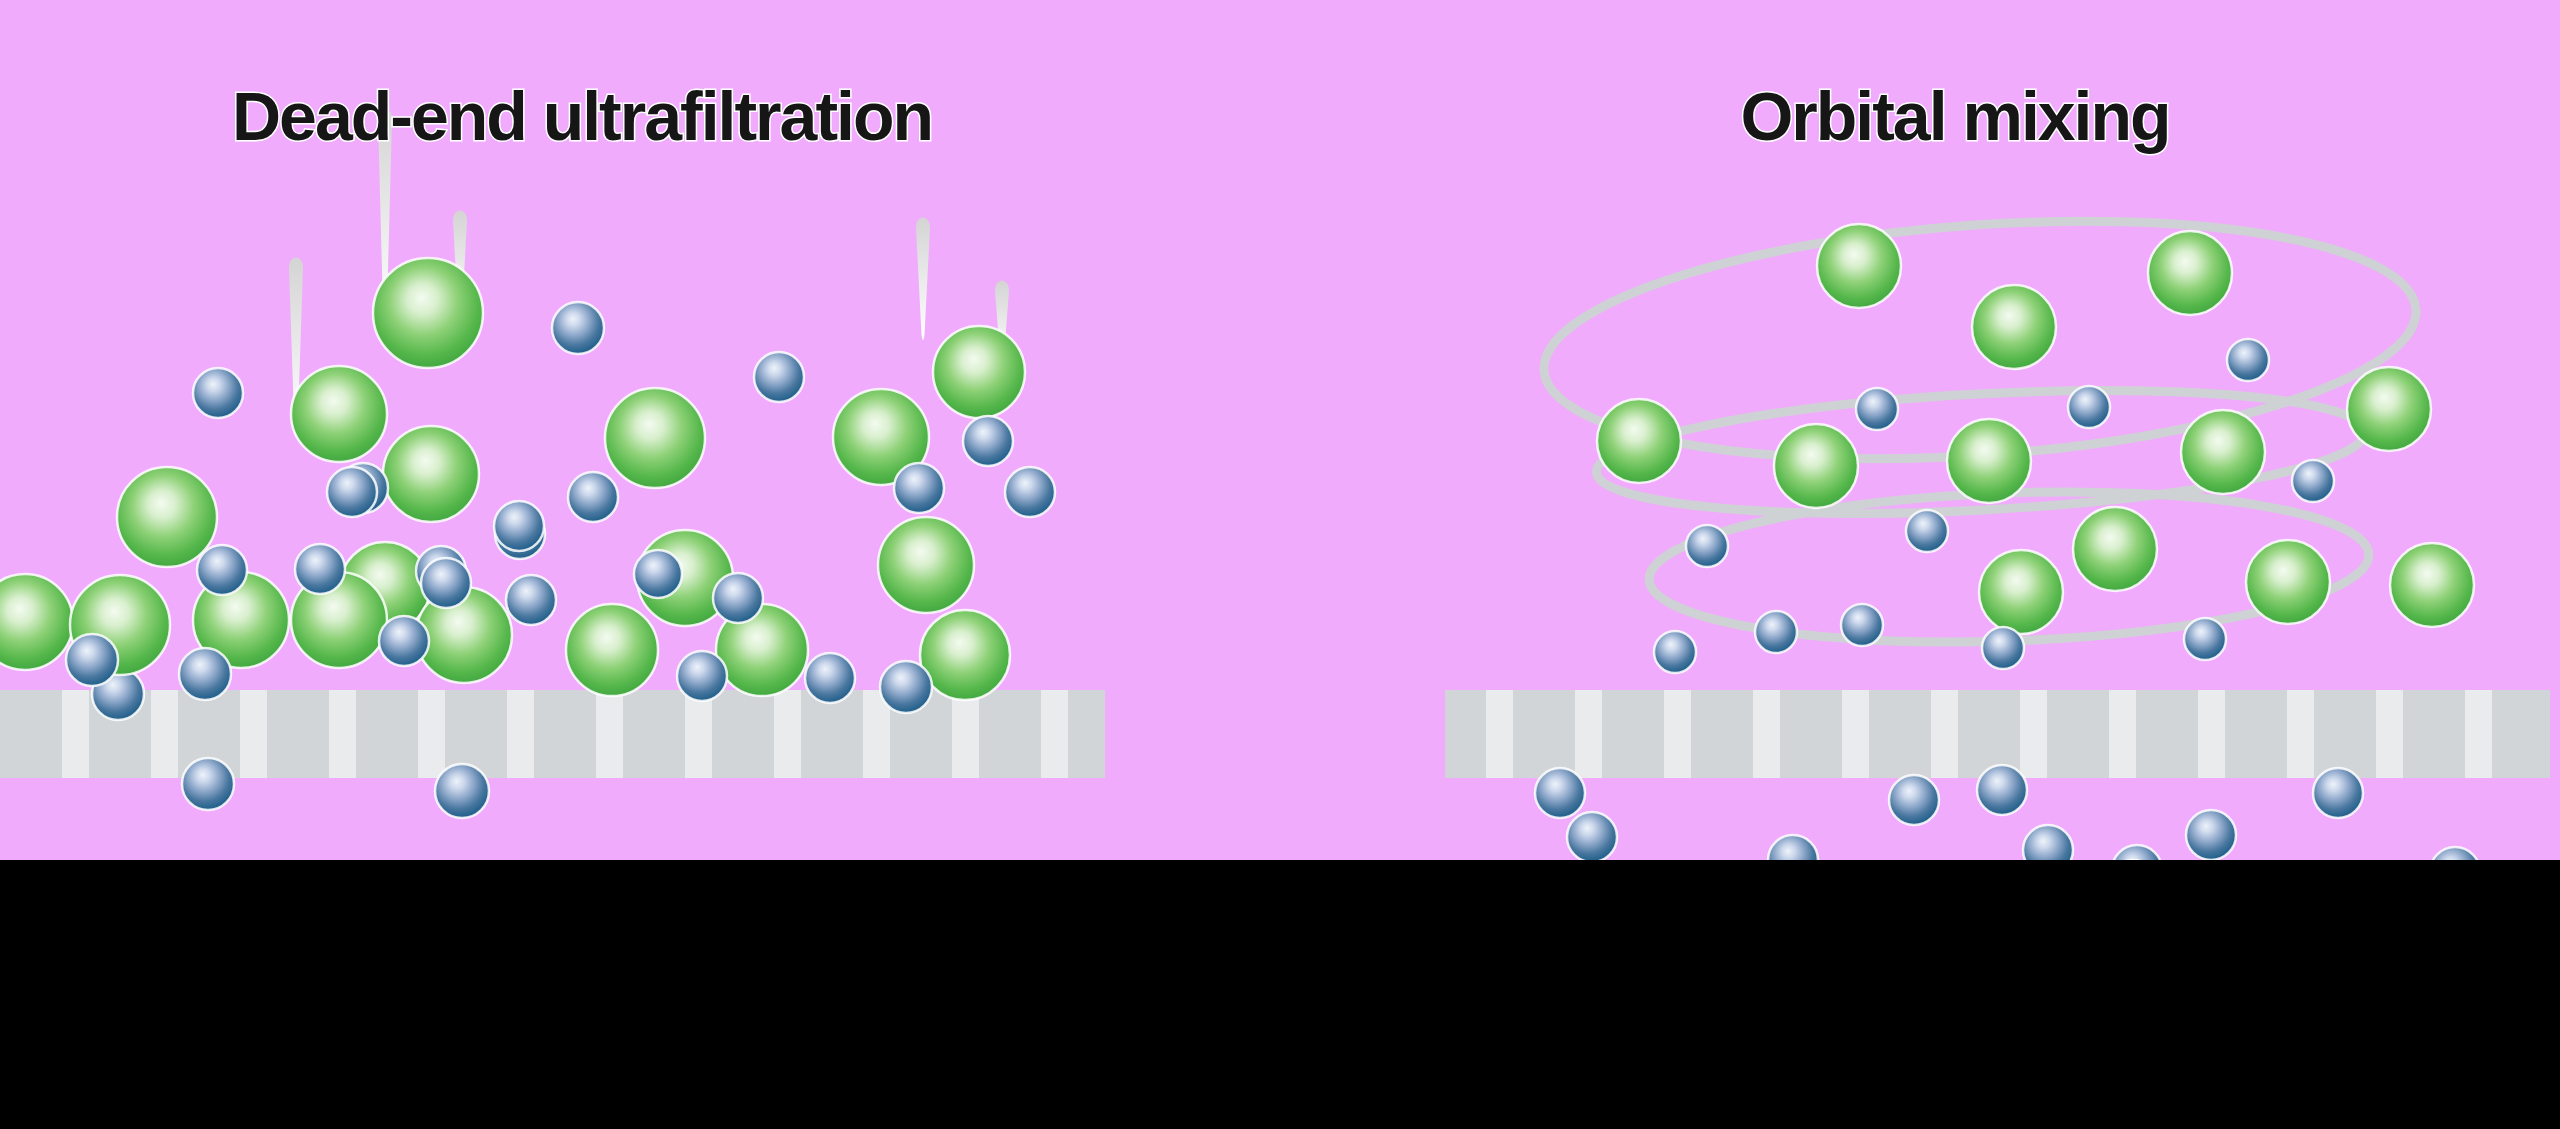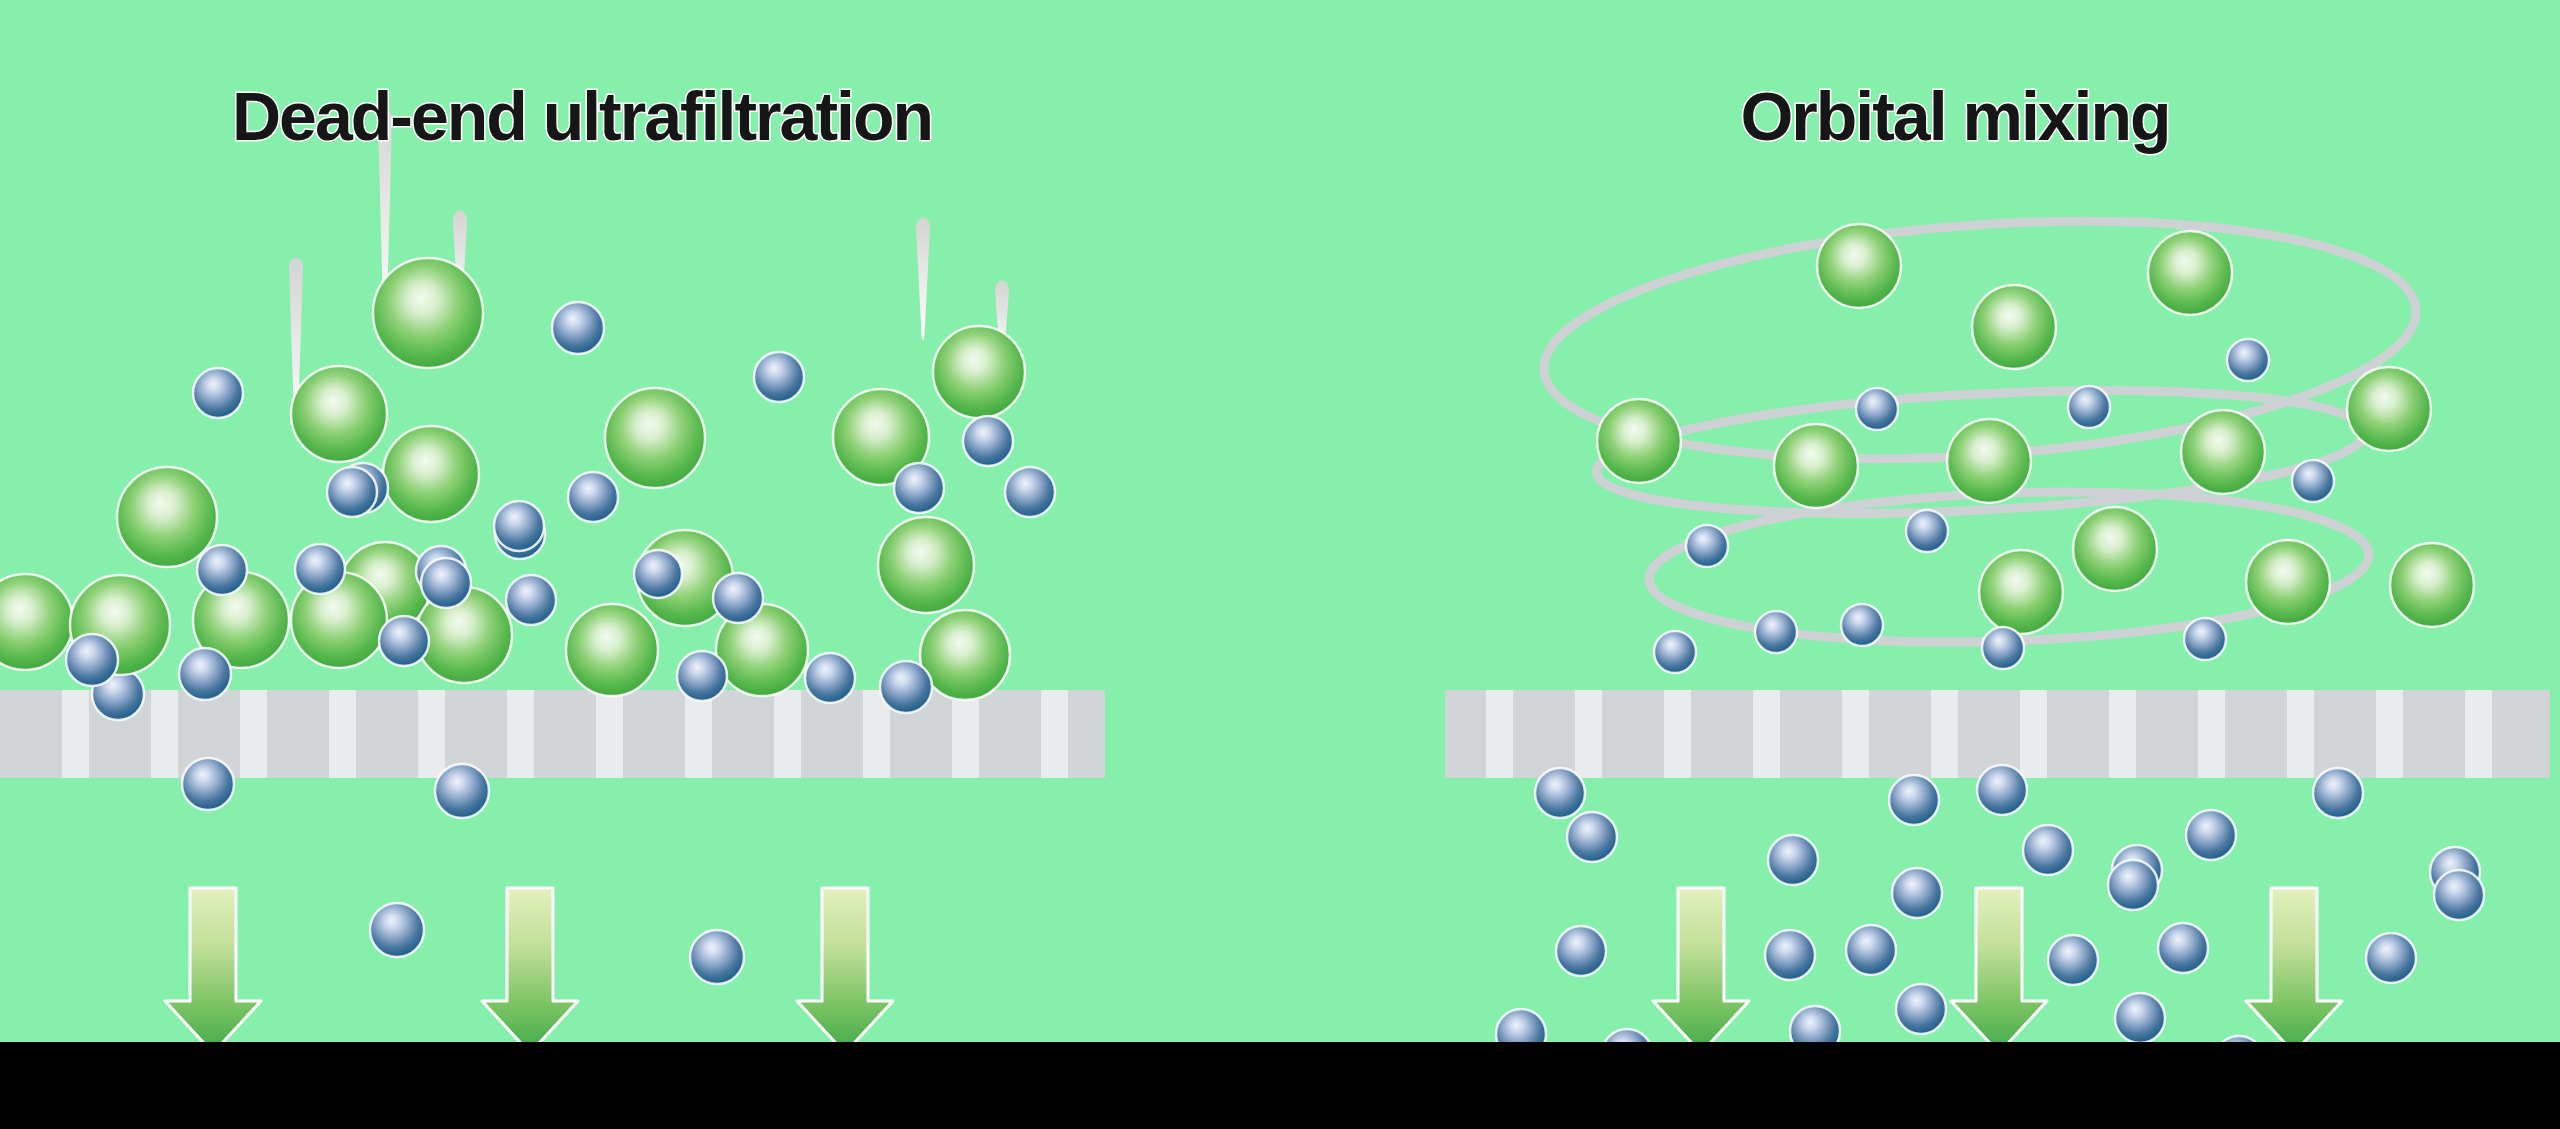--- a/index.html
+++ b/index.html
@@ -1,16 +1,16 @@
 <!DOCTYPE html>
 <html><head>
 <meta charset="utf-8">
 <style>
   html,body{margin:0;padding:0;background:#000;}
-  .canvas{position:relative;width:2560px;height:1042px;background:#86efac;overflow:hidden;
+  .canvas{position:relative;width:2560px;height:860px;background:#f0abfc;overflow:hidden;
           font-family:"Liberation Sans",sans-serif;}
   svg{position:absolute;left:0;top:0;}
   .title{font-family:"Liberation Sans",sans-serif;font-weight:700;font-size:68px;letter-spacing:-2px;
          fill:#161616;stroke:#ffffff;stroke-width:3px;paint-order:stroke;}
 </style>
 </head>
 <body>
 
 <div class="canvas">
   <svg id="scene" width="2560" height="1129" viewBox="0 0 2560 1129">

